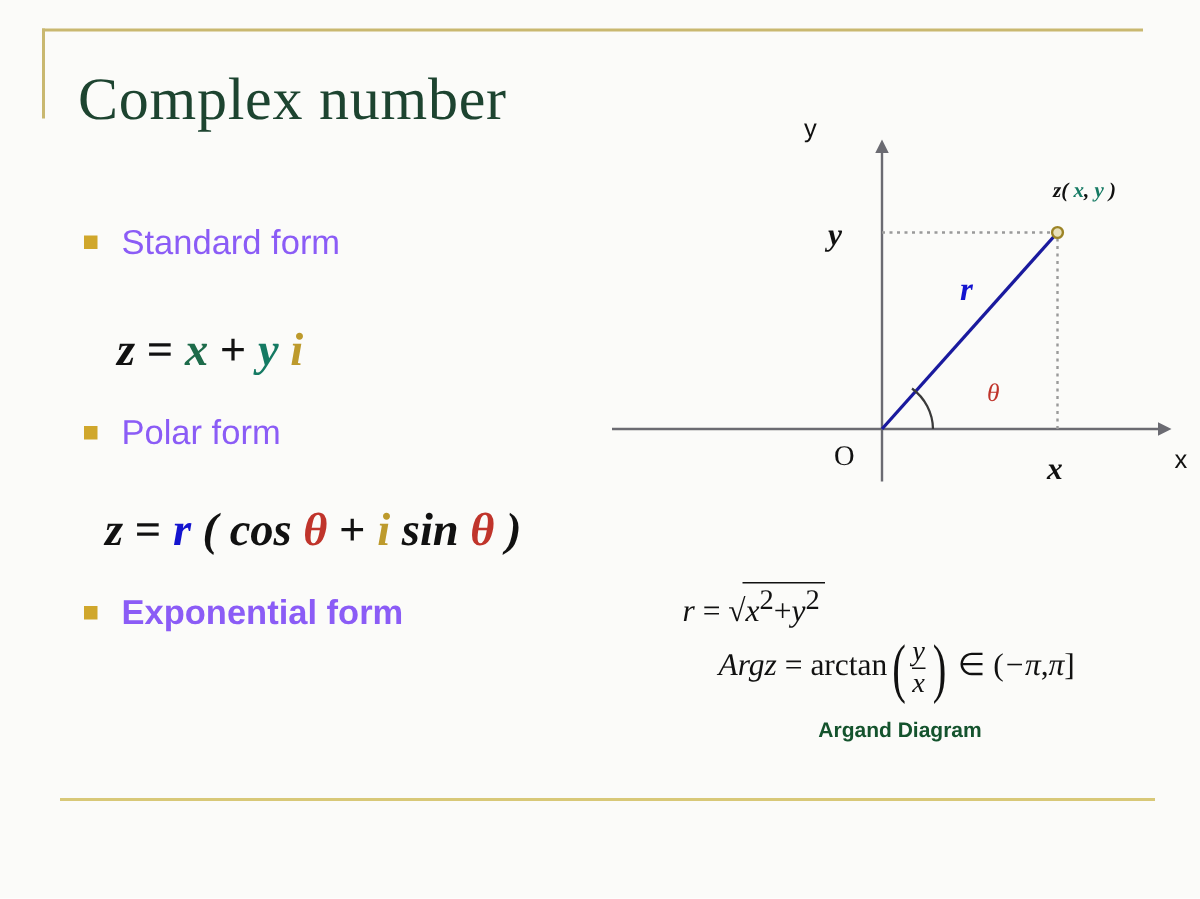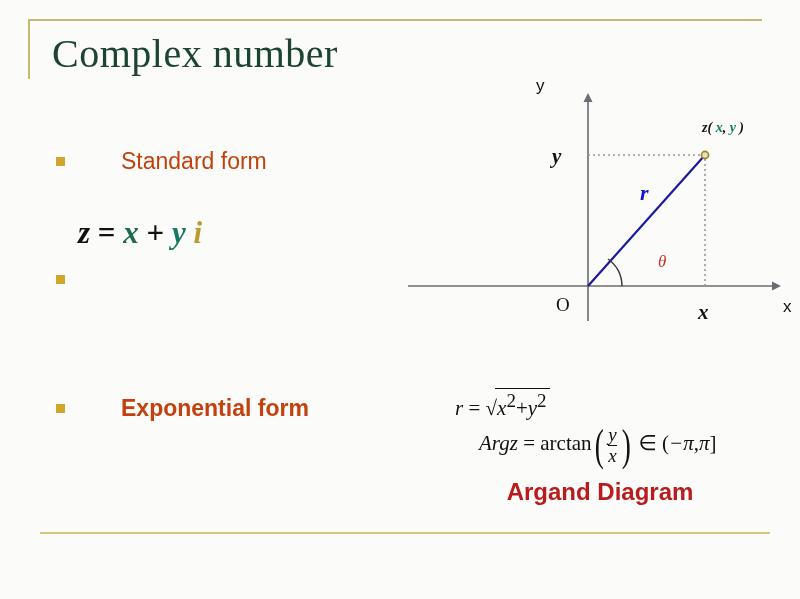--- a/index.html
+++ b/index.html
@@ -39,21 +39,21 @@
     top: 532px;
     width: 730px;
     height: 2px;
     background: #d8c878;
   }
 
   
   .title {
     position: absolute;
     left: 52px;
-    top: 30px;
+    top: 42px;
     font-family: "Liberation Serif", serif;
     font-size: 40px;
     color: #1d4430;
     letter-spacing: 0.5px;
     white-space: nowrap;
   }
 
   
   .bullet-row {
     position: absolute;
@@ -64,22 +64,21 @@
   .bullet-sq {
     width: 9px;
     height: 9px;
     background: #d0a72c;
     margin-right: 16px;
     flex: 0 0 auto;
   }
   .bullet-label {
     font-family: "Liberation Sans", sans-serif;
     font-size: 23px;
-    color: #c2410c;
-    margin-left: 40px;
+    color: #8b5cf6;
   }
 
   
   .eq {
     position: absolute;
     font-family: "Liberation Serif", serif;
     font-style: italic;
     font-weight: bold;
     font-size: 31px;
     color: #111111;
@@ -195,22 +194,22 @@
   }
   .rm { font-style: normal; }
   .caption {
     position: absolute;
     left: 400px;
     top: 478px;
     width: 400px;
     text-align: center;
     font-family: "Liberation Sans", sans-serif;
     font-weight: bold;
-    font-size: 24px;
-    color: #b91c1c;
+    font-size: 14px;
+    color: #14532d;
   }
 </style>
 </head>
 <body>
 
 <div id="slide">
 
   <div class="rule-top"></div>
   <div class="rule-left"></div>
   <div class="rule-bottom"></div>
@@ -226,22 +225,36 @@
     <span class="c-black">z</span>
     <span class="op c-black">=</span>
     <span class="c-green">x</span>
     <span class="op c-black">+</span>
     <span class="c-teal">y</span>
     <span class="c-gold">i</span>
   </div>
 
   <div class="bullet-row" style="left:56px; top:275px;">
     <span class="bullet-sq"></span>
-  </div>
-
+    <span class="bullet-label">Polar form</span>
+  </div>
+
+  <div class="eq" style="left:70px; top:335px;">
+    <span class="c-black">z</span>
+    <span class="op c-black">=</span>
+    <span class="c-blue">r</span>
+    <span class="c-black">(</span>
+    <span class="c-black">cos</span>
+    <span class="c-red">θ</span>
+    <span class="op c-black">+</span>
+    <span class="c-gold">i</span>
+    <span class="c-black">sin</span>
+    <span class="c-red">θ</span>
+    <span class="c-black">)</span>
+  </div>
 
   <div class="bullet-row" style="left:56px; top:395px;font-weight:bold;">
     <span class="bullet-sq"></span>
     <span class="bullet-label">Exponential form</span>
   </div>
 
 
   <div id="argand">
     <svg width="400" height="260" viewBox="0 0 400 260">
 

